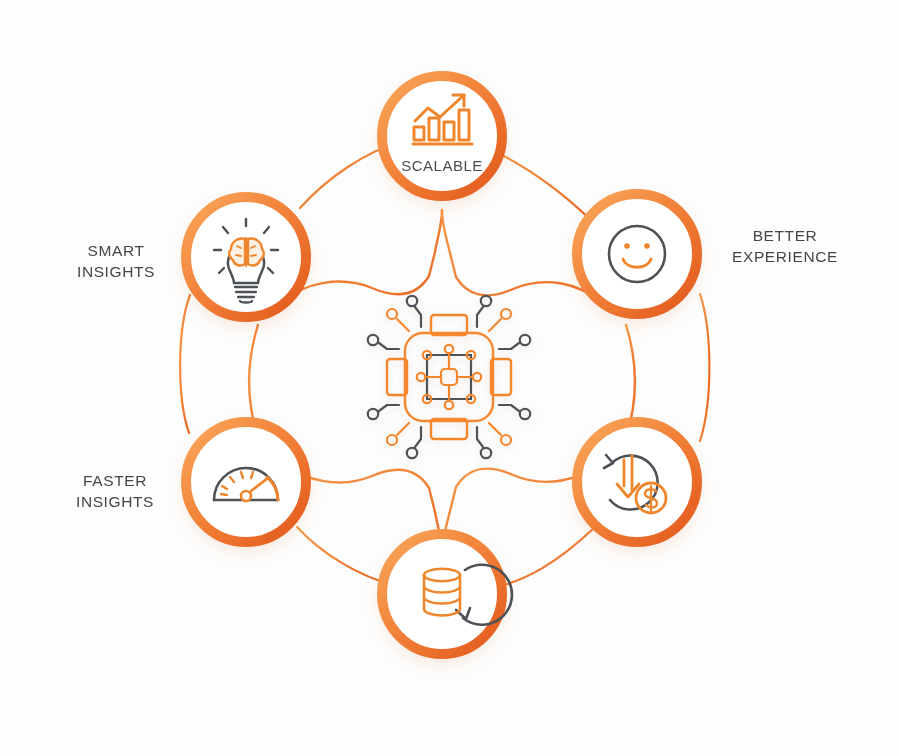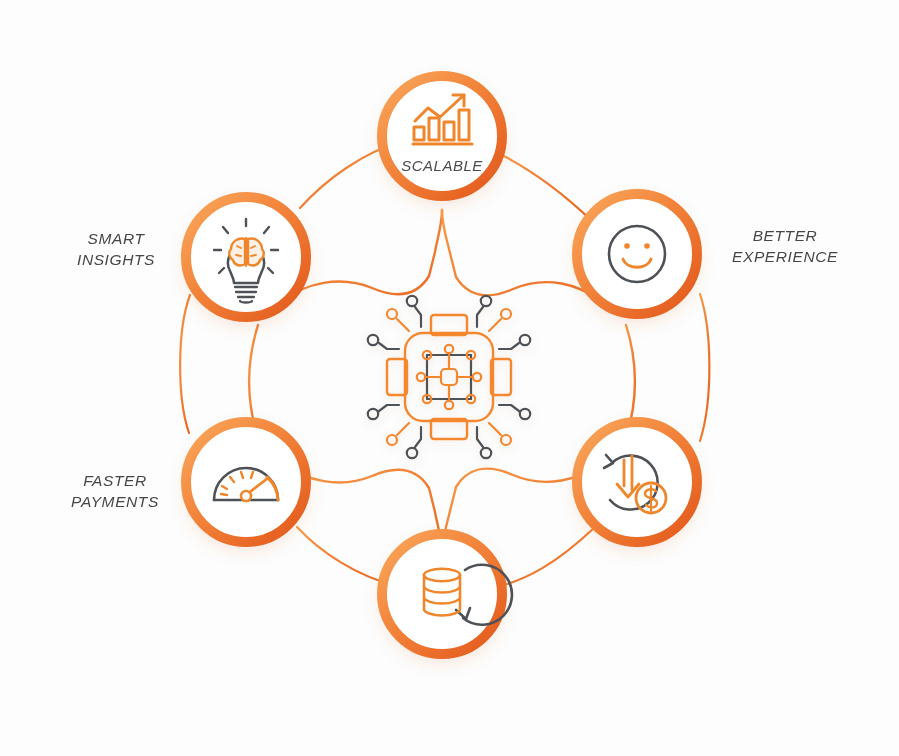--- a/index.html
+++ b/index.html
@@ -2,21 +2,21 @@
 <html><head>
 <meta charset="utf-8">
 <style>
   html,body{margin:0;padding:0;}
   body{
     width:899px;height:756px;
     background:#fdfdfd;
     font-family:"Liberation Sans", sans-serif;
     overflow:hidden;
   }
-  #stage{position:relative;width:899px;height:756px;font-style:italic;}
+  #stage{position:relative;width:899px;height:756px;}
   #diagram{position:absolute;left:0;top:0;width:899px;height:756px;}
   .node-label{
     position:absolute;
     color:#444648;
     font-size:15.5px;
     letter-spacing:0.6px;
     line-height:21px;
     text-align:center;
     white-space:pre-line;
     font-family:"Liberation Sans", sans-serif;
@@ -283,23 +283,23 @@
       <g stroke="#4e5257" stroke-width="2.3">
         <path d="M 235,287 L 257,287"></path>
         <path d="M 236,292 L 256,292"></path>
         <path d="M 238,297 L 254,297"></path>
         <path d="M 240,301 C 241,303 251,303 252,301"></path>
       </g>
     </g>
   </g>
 </svg>
 
-<div class="node-label" style="left:46px;top:228px;width:140px;">SMART
+<div class="node-label" style="left:46px;top:240px;width:140px;">SMART
 INSIGHTS</div>
 
 <div class="node-label" style="left:40px;top:470px;width:150px;">FASTER
-PAYMENTS</div>
+INSIGHTS</div>
 
 <div class="node-label" style="left:705px;top:225px;width:160px;">BETTER
 EXPERIENCE</div>
 
 
 </div>
 
 </body></html>

